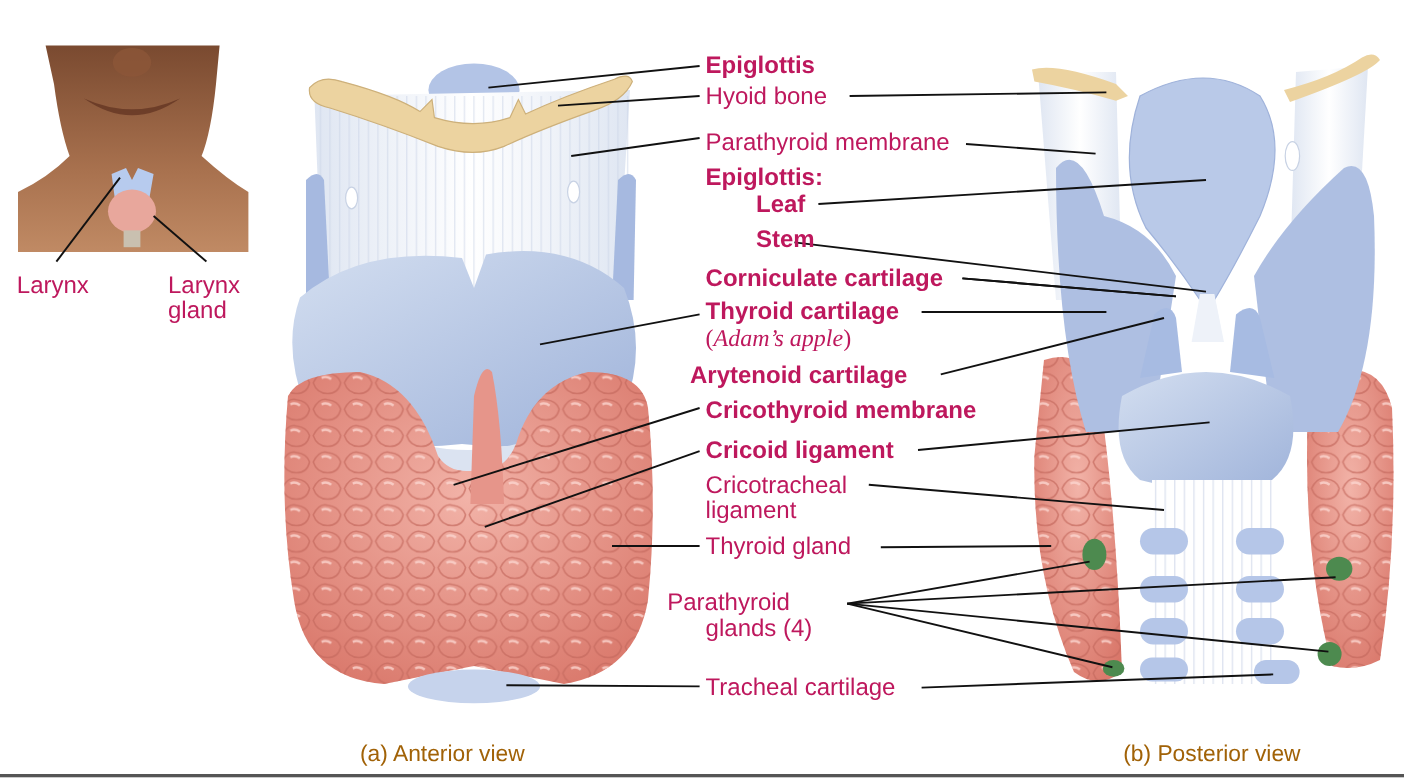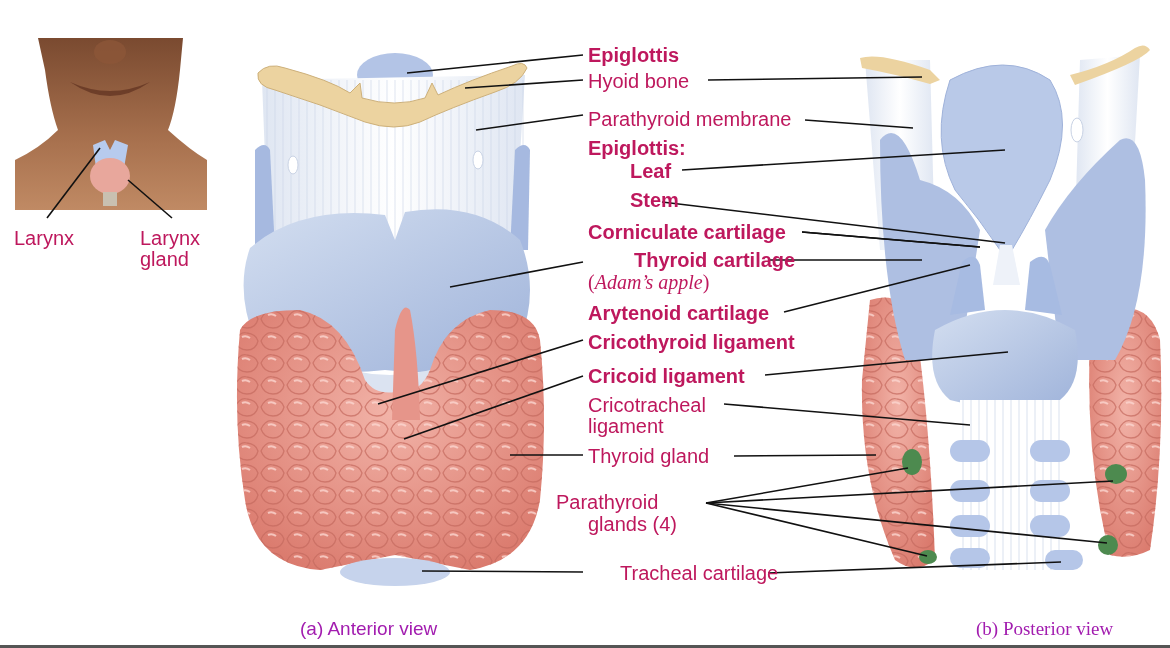--- a/index.html
+++ b/index.html
@@ -1,20 +1,20 @@
 <!DOCTYPE html>
 <html><head>
 <meta charset="utf-8">
 <style>
   html, body { margin: 0; padding: 0; background: #ffffff; }
   body { width: 1170px; height: 648px; position: relative; overflow: hidden;
          font-family: "Liberation Sans", sans-serif; color: #1a1a1a; }
   .lbl { position: absolute; font-size: 20px; line-height: 20px; white-space: nowrap; color:#be185d; }
   .bold { font-weight: bold; }
-  .caption { position: absolute; font-size: 19px; color: #a21caf; }
+  .caption { position: absolute; font-size: 19px; color: #a16207; }
   svg { position: absolute; left: 0; top: 0; }
   .bottom-rule { position: absolute; left: 0; right: 0; bottom: 0; height: 3px; background: #555; }
 </style>
 </head>
 <body>
 
 <svg width="1170" height="648" viewBox="0 0 1170 648">
   <defs>
     <linearGradient id="skinGrad" x1="0" y1="0" x2="0" y2="1">
       <stop offset="0" stop-color="#7a4a30"></stop>
@@ -161,28 +161,28 @@
 <div class="lbl" style="left:140px;top:228px;">Larynx</div>
 <div class="lbl" style="left:140px;top:249px;">gland</div>
 
 <div class="lbl bold" style="left:588px;top:45px;">Epiglottis</div>
 <div class="lbl" style="left:588px;top:71px;">Hyoid bone</div>
 <div class="lbl" style="left:588px;top:109px;">Parathyroid membrane</div>
 <div class="lbl bold" style="left:588px;top:138px;">Epiglottis:</div>
 <div class="lbl bold" style="left:630px;top:161px;">Leaf</div>
 <div class="lbl bold" style="left:630px;top:190px;">Stem</div>
 <div class="lbl bold" style="left:588px;top:222px;">Corniculate cartilage</div>
-<div class="lbl bold" style="left:588px;top:250px;margin-left:46px;">Thyroid cartilage</div>
+<div class="lbl bold" style="left:588px;top:250px;">Thyroid cartilage</div>
 <div class="lbl" style="left:588px;top:272px;font-family:Liberation Serif, serif;"><span>(</span><i>Adam’s apple</i><span>)</span></div>
-<div class="lbl bold" style="left:588px;top:303px;text-align:center;">Arytenoid cartilage</div>
-<div class="lbl bold" style="left:588px;top:332px;">Cricothyroid ligament</div>
+<div class="lbl bold" style="left:575px;top:303px;text-align:center;">Arytenoid cartilage</div>
+<div class="lbl bold" style="left:588px;top:332px;">Cricothyroid membrane</div>
 <div class="lbl bold" style="left:588px;top:366px;">Cricoid ligament</div>
 <div class="lbl" style="left:588px;top:395px;">Cricotracheal</div>
 <div class="lbl" style="left:588px;top:416px;">ligament</div>
 <div class="lbl" style="left:588px;top:446px;">Thyroid gland</div>
 <div class="lbl" style="left:556px;top:492px;">Parathyroid</div>
 <div class="lbl" style="left:588px;top:514px;text-align:right;">glands (4)</div>
-<div class="lbl" style="left:588px;top:563px;margin-left:32px;">Tracheal cartilage</div>
+<div class="lbl" style="left:588px;top:563px;">Tracheal cartilage</div>
 
 <div class="caption" style="left:300px;top:618px;">(a) Anterior view</div>
-<div class="caption" style="left:976px;top:618px;font-family:Liberation Serif, serif;">(b) Posterior view</div>
+<div class="caption" style="left:936px;top:618px;">(b) Posterior view</div>
 
 <div class="bottom-rule"></div>
 
 </body></html>

